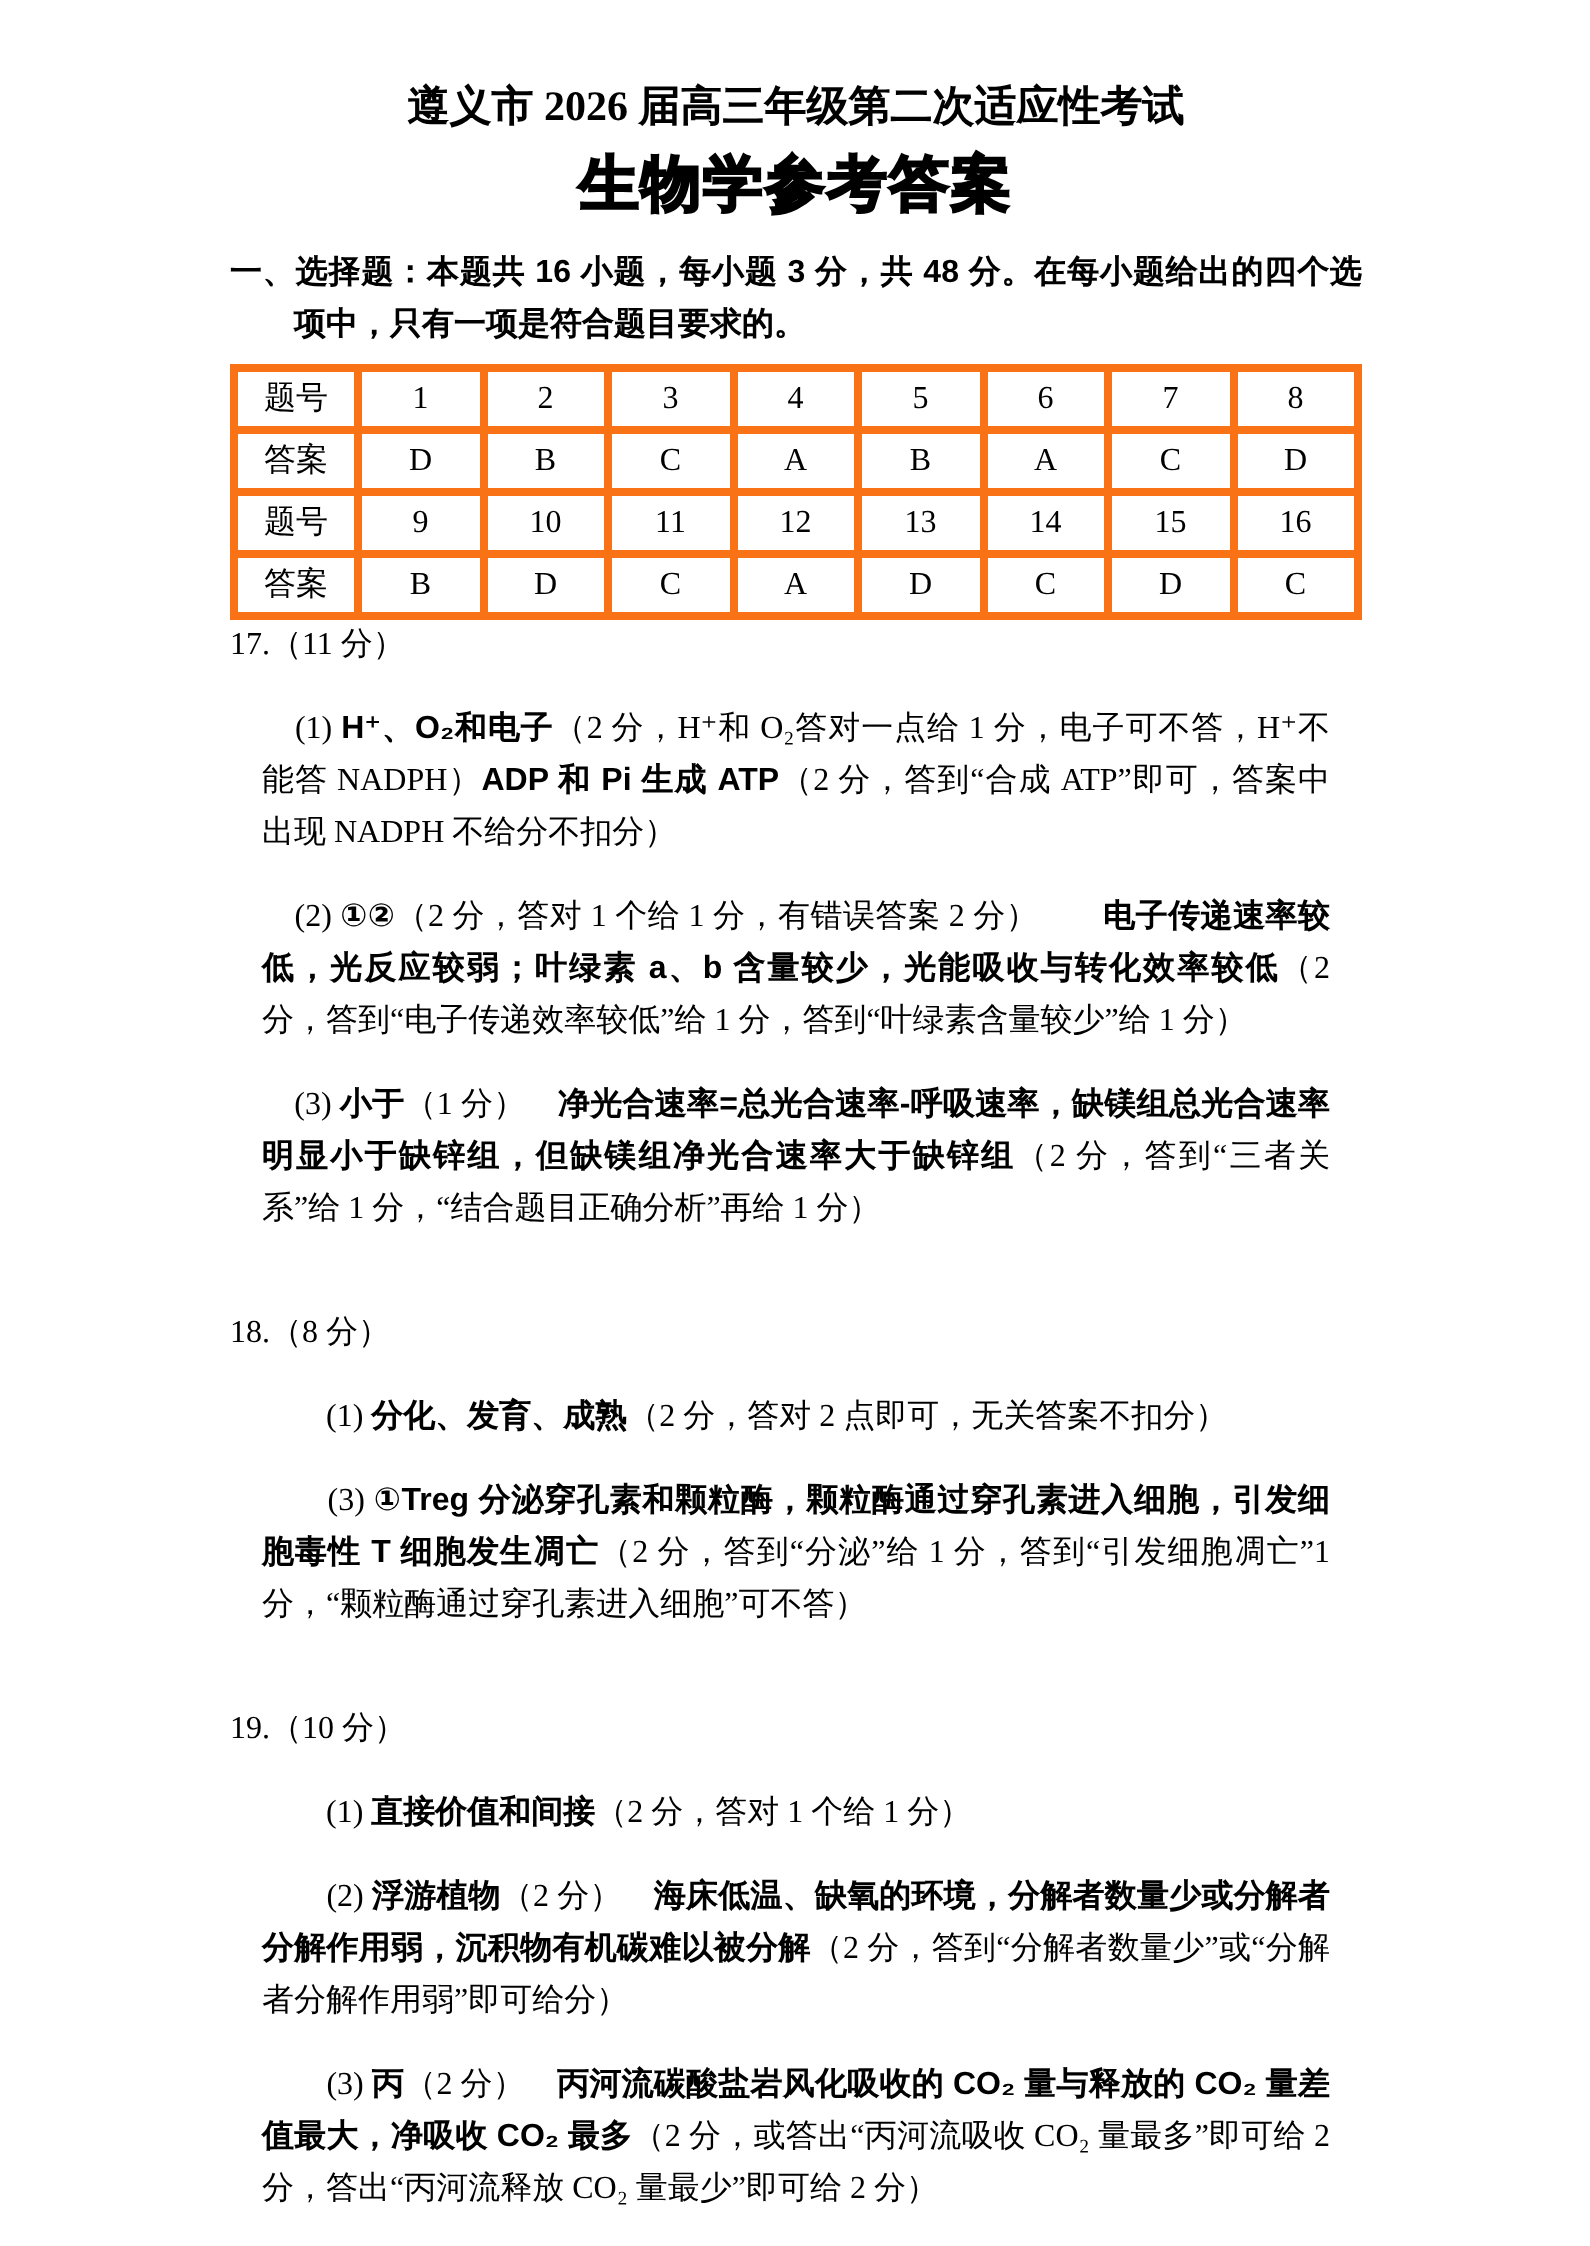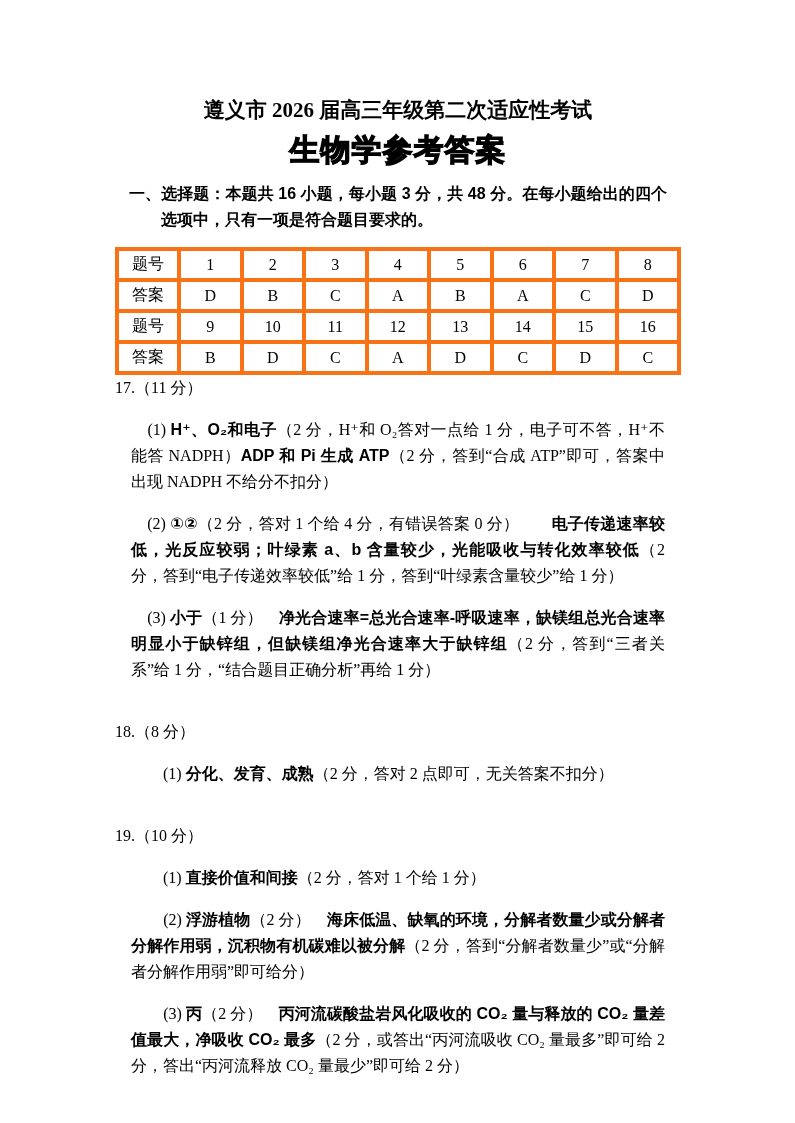--- a/index.html
+++ b/index.html
@@ -3,40 +3,40 @@
 <meta charset="utf-8">
 <style>
   html, body { margin: 0; padding: 0; }
   body {
     width: 795px; height: 1123px;
     background: #ffffff; color: #000000;
     font-family: "Liberation Serif", "DejaVu Serif", serif;
   }
   .page {
     width: 795px; height: 1123px;
-    padding: 96px 114px 0 115px;
+    padding: 39px 114px 0 115px;
     box-sizing: border-box;
     overflow: hidden;
     background: #ffffff;
     border-radius: 27px;
   }
   .title {
     margin: 0; text-align: center;
     font-size: 21px; font-weight: bold; line-height: 28px;
     font-family: "Liberation Serif", "DejaVu Serif", serif;
   }
   .subtitle {
     margin: 7px 0 4px; text-align: center;
     font-size: 30px; font-weight: bold; line-height: 37px;
     letter-spacing: 1px;
     -webkit-text-stroke: 1.2px #000;
     font-family: "Liberation Sans", "DejaVu Sans", sans-serif;
   }
   .section-heading {
-    margin: 14px; font-size: 16px; line-height: 26px; font-weight: bold;
+    margin: 0; font-size: 16px; line-height: 26px; font-weight: bold;
     text-align: justify;
     font-family: "Liberation Sans", "DejaVu Sans", sans-serif;
   }
   .heading-choice { margin-top: 13px; padding-left: 32px; text-indent: -32px; }
   .heading-free   { margin-top: 20px; margin-bottom: 2px; }
   .answer-table {
     width: 100%; border-collapse: collapse; table-layout: fixed;
     margin-top: 6px;
   }
   .answer-table td {
@@ -111,26 +111,27 @@
           <td>C</td>
         </tr>
       </tbody>
   </table>
 
 
   <div id="questions">
       <div class="question">
         <p class="q-label">17.（11 分）</p>
         <p class="q-para"><span>　(1) </span><span class="ans">H⁺、O₂和电子</span><span>（2 分，H⁺和 O₂答对一点给 1 分，电子可不答，H⁺不能答 NADPH）</span><span class="ans">ADP 和 Pi 生成 ATP</span><span>（2 分，答到“合成 ATP”即可，答案中出现 NADPH 不给分不扣分）</span></p>
-        <p class="q-para"><span>　(2) </span><span class="ans">①②</span><span>（2 分，答对 1 个给 4 分，有错误答案 0 分）　　</span><span class="ans">电子传递速率较低，光反应较弱；叶绿素 a、b 含量较少，光能吸收与转化效率较低</span><span>（2 分，答到“电子传递效率较低”给 1 分，答到“叶绿素含量较少”给 1 分）</span></p>
+        <p class="q-para"><span>　(2) </span><span class="ans">①②</span><span>（2 分，答对 1 个给 1 分，有错误答案 2 分）　　</span><span class="ans">电子传递速率较低，光反应较弱；叶绿素 a、b 含量较少，光能吸收与转化效率较低</span><span>（2 分，答到“电子传递效率较低”给 1 分，答到“叶绿素含量较少”给 1 分）</span></p>
         <p class="q-para"><span>　(3) </span><span class="ans">小于</span><span>（1 分）　</span><span class="ans">净光合速率=总光合速率-呼吸速率，缺镁组总光合速率明显小于缺锌组，但缺镁组净光合速率大于缺锌组</span><span>（2 分，答到“三者关系”给 1 分，“结合题目正确分析”再给 1 分）</span></p>
       </div>
       <div class="question">
         <p class="q-label">18.（8 分）</p>
         <p class="q-para"><span>　　(1) </span><span class="ans">分化、发育、成熟</span><span>（2 分，答对 2 点即可，无关答案不扣分）</span></p>
+        <p class="q-para"><span>　　(3) </span><span class="ans">①Treg 分泌穿孔素和颗粒酶，颗粒酶通过穿孔素进入细胞，引发细胞毒性 T 细胞发生凋亡</span><span>（2 分，答到“分泌”给 1 分，答到“引发细胞凋亡”1 分，“颗粒酶通过穿孔素进入细胞”可不答）</span></p>
       </div>
       <div class="question">
         <p class="q-label">19.（10 分）</p>
         <p class="q-para"><span>　　(1) </span><span class="ans">直接价值和间接</span><span>（2 分，答对 1 个给 1 分）</span></p>
         <p class="q-para"><span>　　(2) </span><span class="ans">浮游植物</span><span>（2 分）　</span><span class="ans">海床低温、缺氧的环境，分解者数量少或分解者分解作用弱，沉积物有机碳难以被分解</span><span>（2 分，答到“分解者数量少”或“分解者分解作用弱”即可给分）</span></p>
         <p class="q-para"><span>　　(3) </span><span class="ans">丙</span><span>（2 分）　</span><span class="ans">丙河流碳酸盐岩风化吸收的 CO₂ 量与释放的 CO₂ 量差值最大，净吸收 CO₂ 最多</span><span>（2 分，或答出“丙河流吸收 CO₂ 量最多”即可给 2 分，答出“丙河流释放 CO₂ 量最少”即可给 2 分）</span></p>
       </div>
     </div>
 
 </div>

